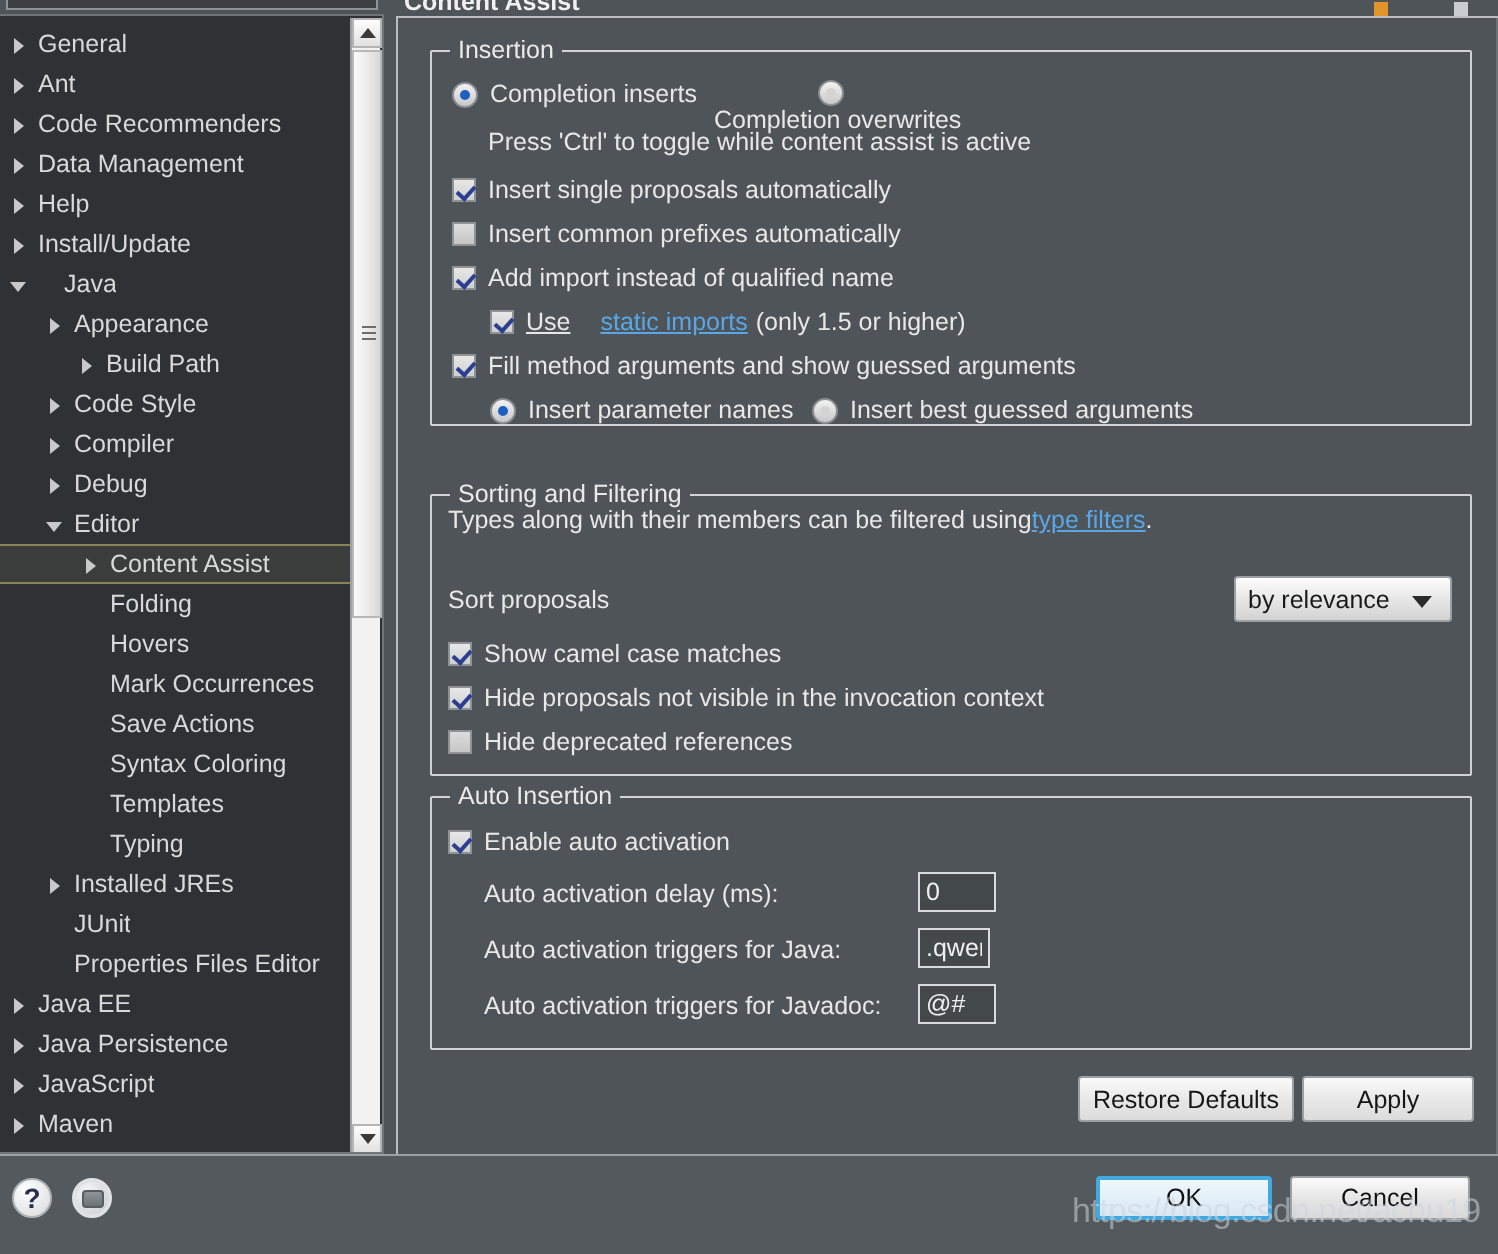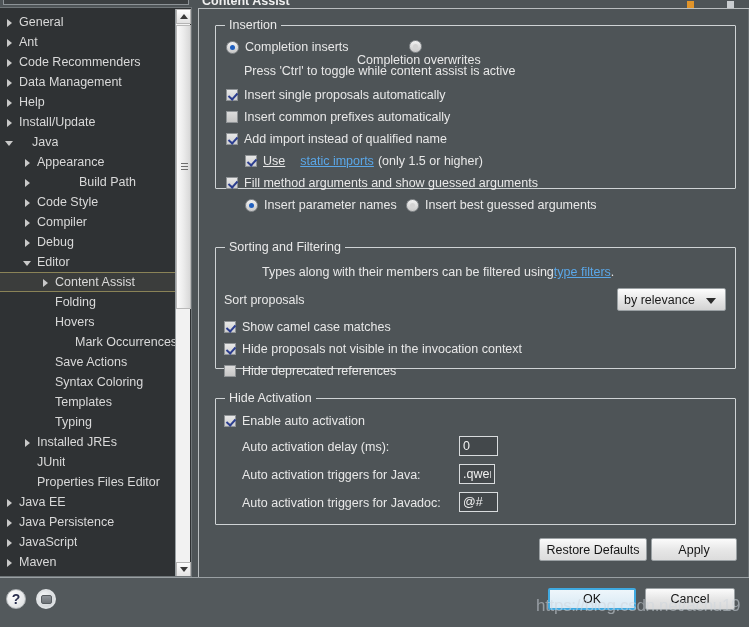--- a/index.html
+++ b/index.html
@@ -125,22 +125,22 @@
     border: 1px solid #cfd3d5;
     border-radius: 1px;
   }
   .group > .legend {
     position: absolute; top: -8px; left: 9px;
     background: #4e5457;
     padding: 0 4px;
     font-size: 12.5px; color: #eaeaea;
   }
 
-  #grp-insertion   { left: 16px; top: 16px;  width: 521px; height: 164px; }
-  #grp-sorting     { left: 16px; top: 238px; width: 521px; height: 122px; }
+  #grp-insertion   { left: 16px; top: 16px;  width: 521px; height: 188px; }
+  #grp-sorting     { left: 16px; top: 238px; width: 521px; height: 141px; }
   #grp-autoact     { left: 16px; top: 389px; width: 521px; height: 127px; }
 
   .row { position: absolute; display: flex; align-items: center; white-space: nowrap; }
 
   
   .cb {
     width: 12px; height: 12px; flex: 0 0 12px;
     margin-right: 6px;
     background: linear-gradient(#e8e8e8,#cfcfcf);
     border: 1px solid #8f9396;
@@ -317,21 +317,21 @@
           <span class="lbl">Install/Update</span>
         </div>
         <div class="tree-item" style="padding-left: 4px; gap: 13px;">
           <span class="arrow open"></span>
           <span class="lbl">Java</span>
         </div>
         <div class="tree-item" style="padding-left: 22px;">
           <span class="arrow closed"></span>
           <span class="lbl">Appearance</span>
         </div>
-        <div class="tree-item" style="padding-left: 22px; gap: 42px;">
+        <div class="tree-item" style="padding-left: 38px;">
           <span class="arrow closed"></span>
           <span class="lbl">Build Path</span>
         </div>
         <div class="tree-item" style="padding-left: 22px;">
           <span class="arrow closed"></span>
           <span class="lbl">Code Style</span>
         </div>
         <div class="tree-item" style="padding-left: 22px;">
           <span class="arrow closed"></span>
           <span class="lbl">Compiler</span>
@@ -349,21 +349,21 @@
           <span class="lbl">Content Assist</span>
         </div>
         <div class="tree-item" style="padding-left: 40px;">
           <span class="arrow "></span>
           <span class="lbl">Folding</span>
         </div>
         <div class="tree-item" style="padding-left: 40px;">
           <span class="arrow "></span>
           <span class="lbl">Hovers</span>
         </div>
-        <div class="tree-item" style="padding-left: 60px;">
+        <div class="tree-item" style="padding-left: 40px;">
           <span class="arrow "></span>
           <span class="lbl">Mark Occurrences</span>
         </div>
         <div class="tree-item" style="padding-left: 40px;">
           <span class="arrow "></span>
           <span class="lbl">Save Actions</span>
         </div>
         <div class="tree-item" style="padding-left: 40px;">
           <span class="arrow "></span>
           <span class="lbl">Syntax Coloring</span>
@@ -479,21 +479,21 @@
         </div>
         <div class="row" style="left:190px; top:172px;">
           <span class="rb off"></span>
           <span class="txt">Insert best guessed arguments</span>
         </div>
       </div>
 
       <div class="group" id="grp-sorting">
         <span class="legend">Sorting and Filtering</span>
 
-        <div class="row" style="left:8px; top:17px;margin-left:38px;">
+        <div class="row" style="left:8px; top:5px;">
           <span class="txt">Types along with their members can be filtered using </span>
           <a class="link">type filters</a>
           <span class="txt">.</span>
         </div>
 
         <div class="row" style="left:8px; top:45px;">
           <span class="txt">Sort proposals</span>
         </div>
         <div class="combo" style="right:9px; top:40px;">
           <span>by relevance</span>
@@ -508,21 +508,21 @@
           <span class="cb checked"></span>
           <span class="txt">Hide proposals not visible in the invocation context</span>
         </div>
         <div class="row" style="left:8px; top:116px;">
           <span class="cb unchecked"></span>
           <span class="txt">Hide deprecated references</span>
         </div>
       </div>
 
       <div class="group" id="grp-autoact">
-        <span class="legend">Hide Activation</span>
+        <span class="legend">Auto Insertion</span>
 
         <div class="row" style="left:8px; top:15px;">
           <span class="cb checked"></span>
           <span class="txt">Enable auto activation</span>
         </div>
 
         <div class="row" style="left:26px; top:41px;">
           <span class="txt">Auto activation delay (ms):</span>
         </div>
         <input class="tf" style="position: absolute; left: 243px; top: 37px; width: 39px;" value="0">

